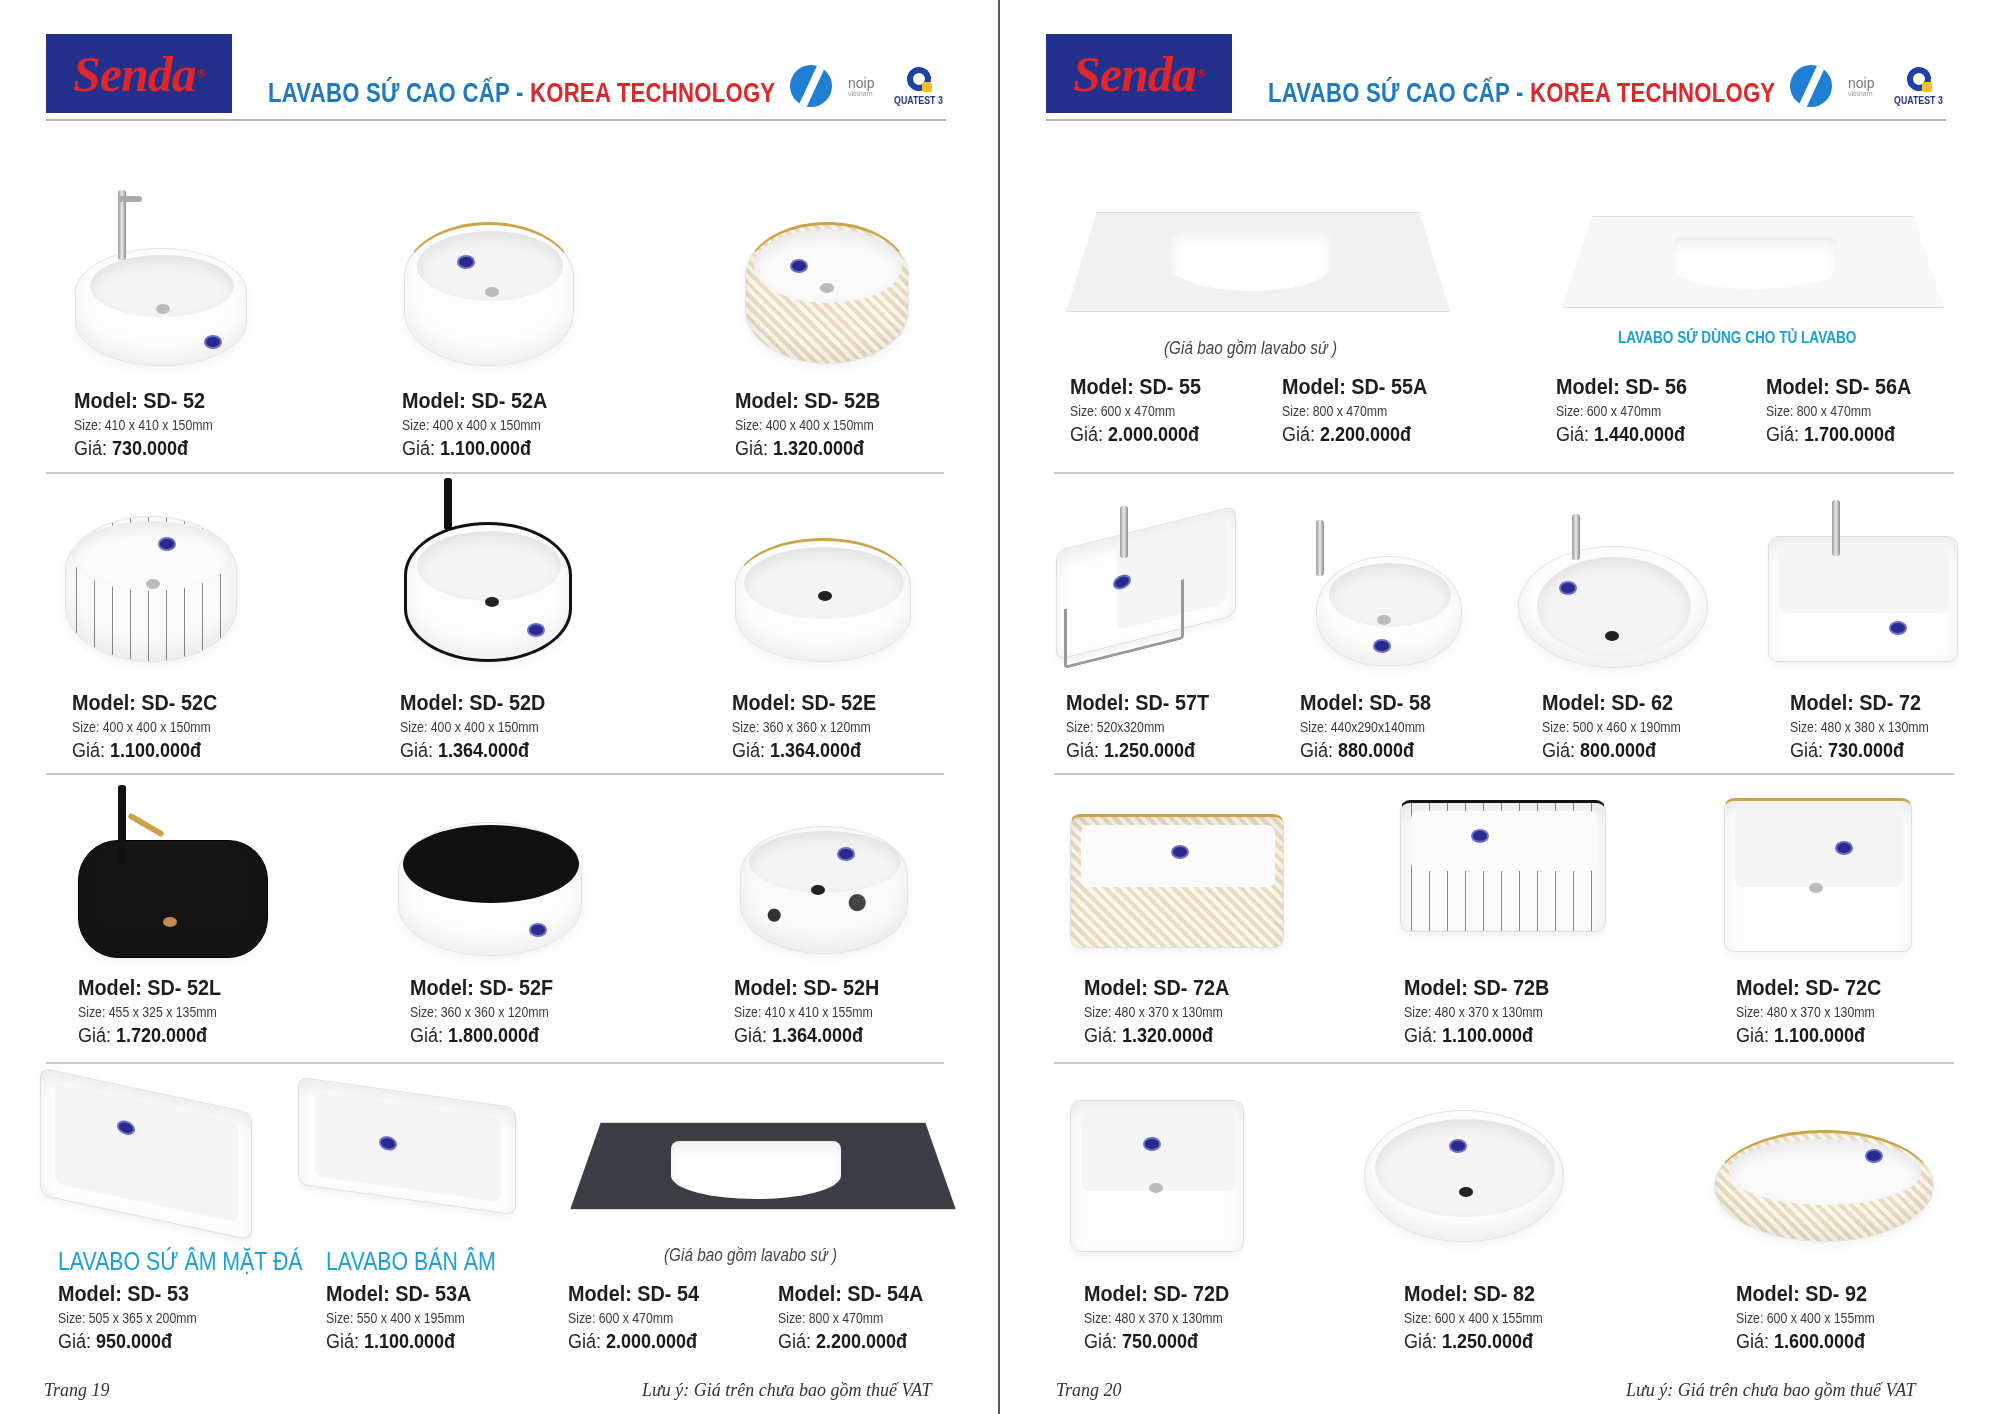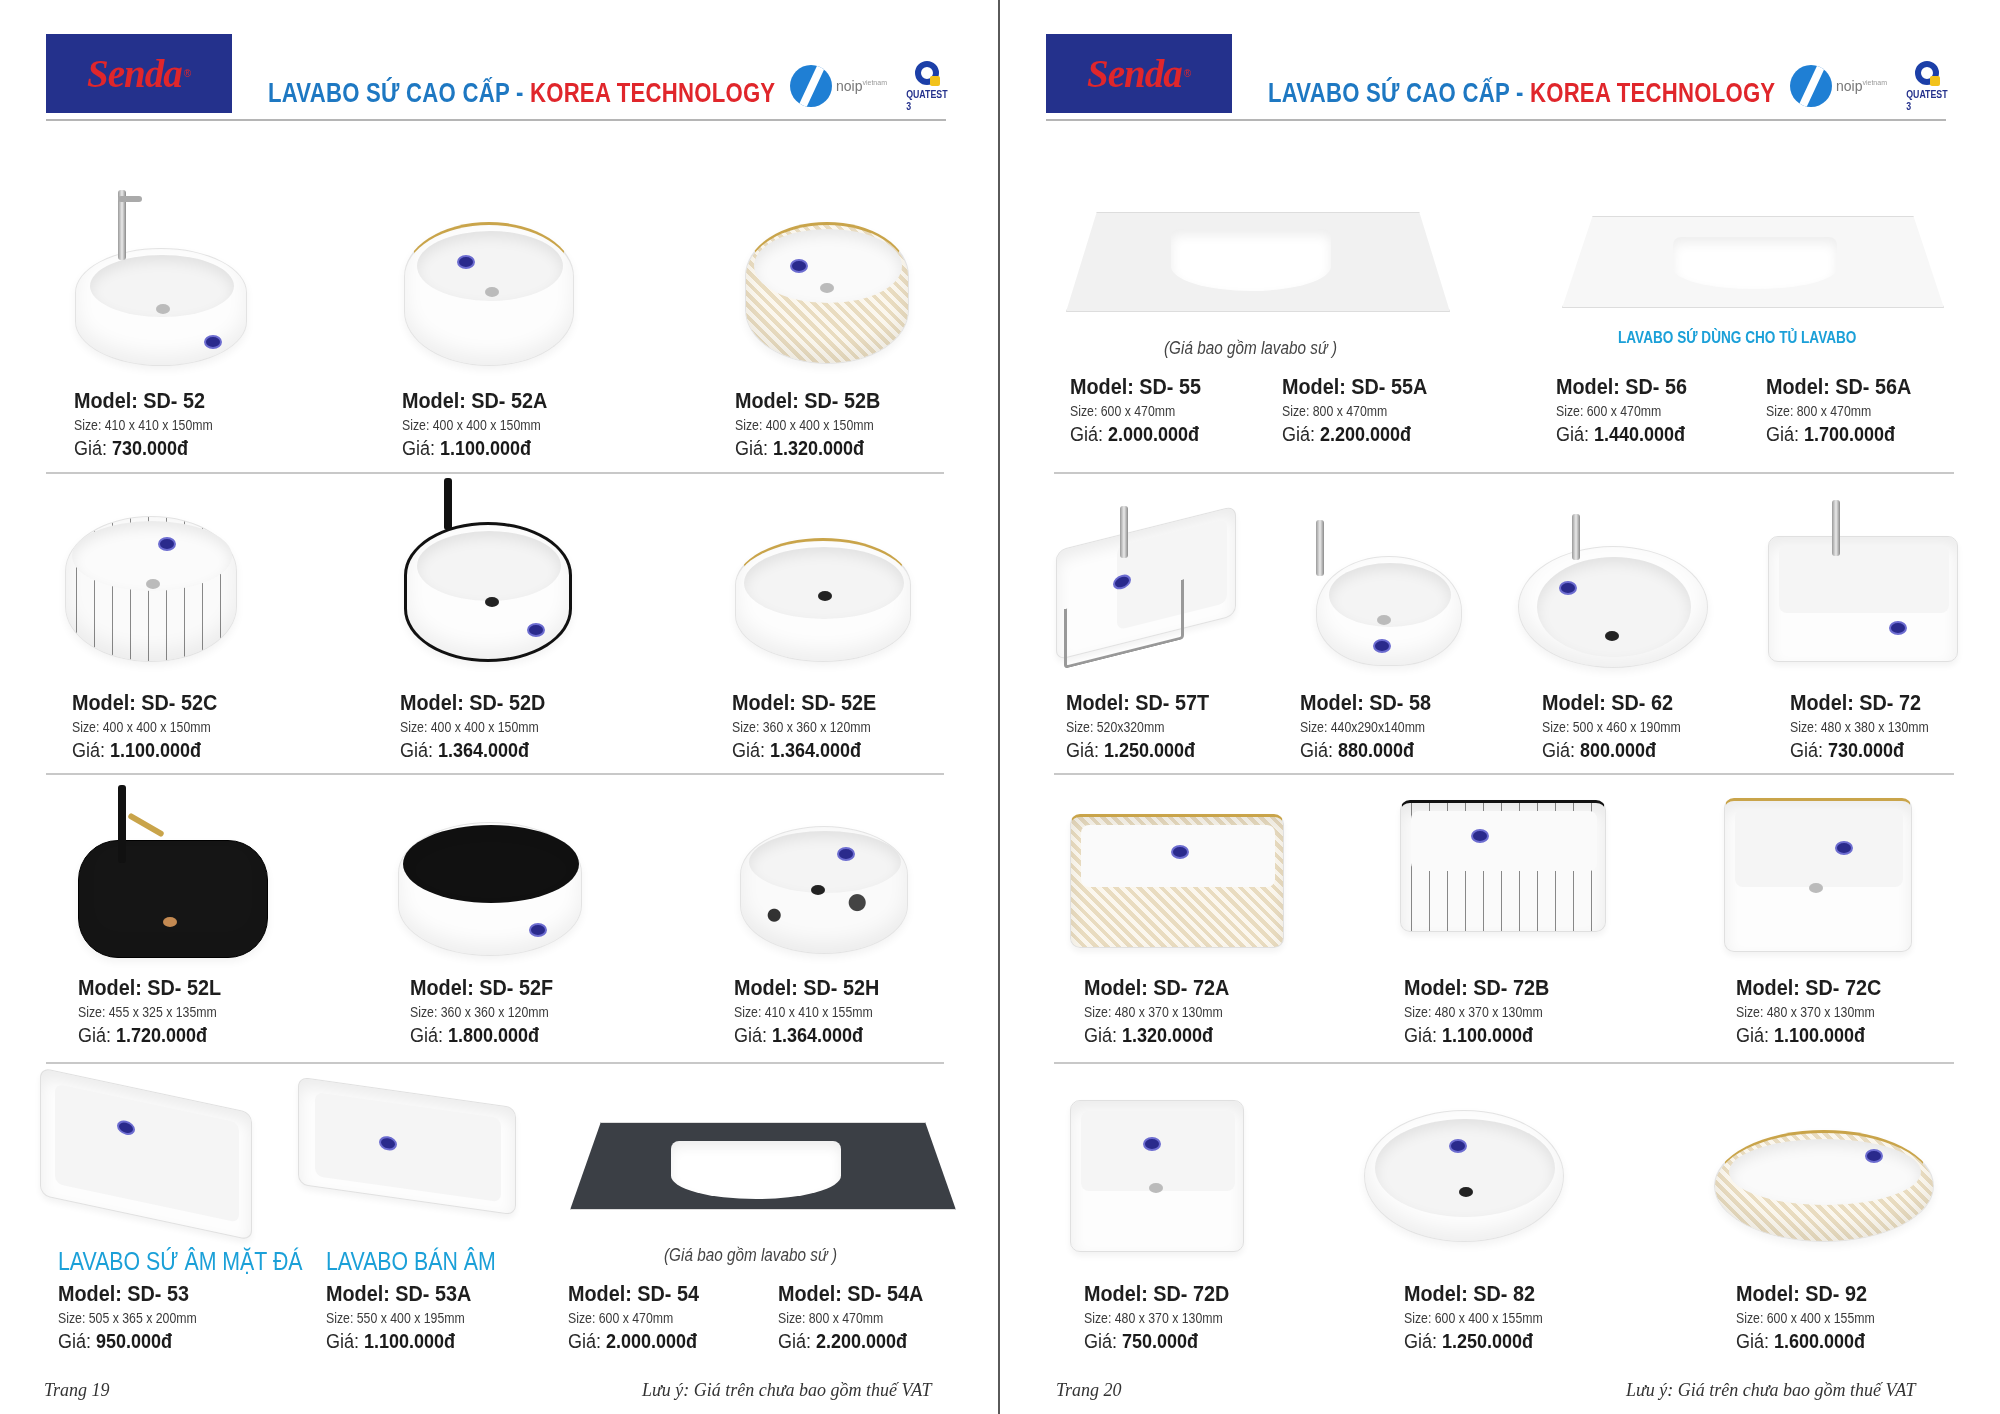--- a/index.html
+++ b/index.html
@@ -5,31 +5,31 @@
   * { box-sizing: border-box; margin: 0; padding: 0; }
   body { width: 2000px; height: 1414px; background: #ffffff; position: relative; overflow: hidden; font-family: "Liberation Sans", sans-serif; }
   .page { position: absolute; top: 0; height: 1414px; width: 1000px; background: #fff; }
   .page.left { left: 0; }
   .page.right { left: 1000px; }
   .spine { position: absolute; left: 998px; top: 0; width: 3px; height: 1414px; background: #5a5a5a; }
   .edge-l { position: absolute; left: 0; top: 0; width: 2px; height: 1414px; background: #8a8a8a; }
   .edge-r { position: absolute; right: 0; top: 0; width: 2px; height: 1414px; background: #8a8a8a; }
 
   .logo { position: absolute; top: 34px; left: 46px; width: 186px; height: 79px; background: #24318c; display: flex; align-items: center; justify-content: center; }
-  .logo span { font-family: "Liberation Serif", serif; font-style: italic; font-weight: bold; font-size: 39px; color: #e0262b; letter-spacing: -1px; }
+  .logo span { font-family: "Liberation Serif", serif; font-style: italic; font-weight: bold; font-size: 50px; color: #e0262b; letter-spacing: -1px; }
   .logo sup { font-size: 10px; color: #e0262b; margin-left: 2px; }
   .title { position: absolute; top: 78px; left: 268px; font-family: "Liberation Sans", sans-serif; font-size: 27px; font-weight: bold; transform: scaleX(0.82); transform-origin: left; letter-spacing: 0.3px; white-space: nowrap; }
   .title .blue { color: #1e78c2; }
   .title .red { color: #e0262b; }
   .hdr-line { position: absolute; top: 119px; left: 46px; width: 900px; height: 2px; background: #b5b5b5; }
   .certs { position: absolute; top: 58px; left: 790px; width: 160px; height: 56px; display: flex; align-items: center; gap: 14px; }
   .noip { display: flex; align-items: center; gap: 4px; }
   .noip-mark { width: 42px; height: 42px; border-radius: 50%; background: #1f7fd4; position: relative; overflow: hidden; }
   .noip-mark::after { content: ""; position: absolute; left: 18px; top: -4px; width: 8px; height: 50px; background: #fff; transform: rotate(25deg); }
-  .noip-text { display: flex; flex-direction: row; font-size: 14px; color: #777; line-height: 1; }
+  .noip-text { display: flex; flex-direction: column; font-size: 14px; color: #777; line-height: 1; margin-left: 12px; }
   .noip-text small { font-size: 7px; color: #999; }
   .quatest { display: flex; flex-direction: column; align-items: center; }
   .q-ring { width: 24px; height: 24px; border-radius: 50%; border: 6px solid #1c3fa8; position: relative; }
   .q-ring::after { content: ""; position: absolute; right: -7px; bottom: -7px; width: 10px; height: 10px; background: #f2c21a; border-radius: 2px; }
   .q-text { font-size: 11px; font-weight: bold; color: #24318c; margin-top: 3px; transform: scaleX(0.8); }
 
   .sep { position: absolute; height: 2px; background: #c8c8c8; }
 
   .product { position: absolute; }
   .p-info { position: absolute; line-height: 1; white-space: nowrap; }

